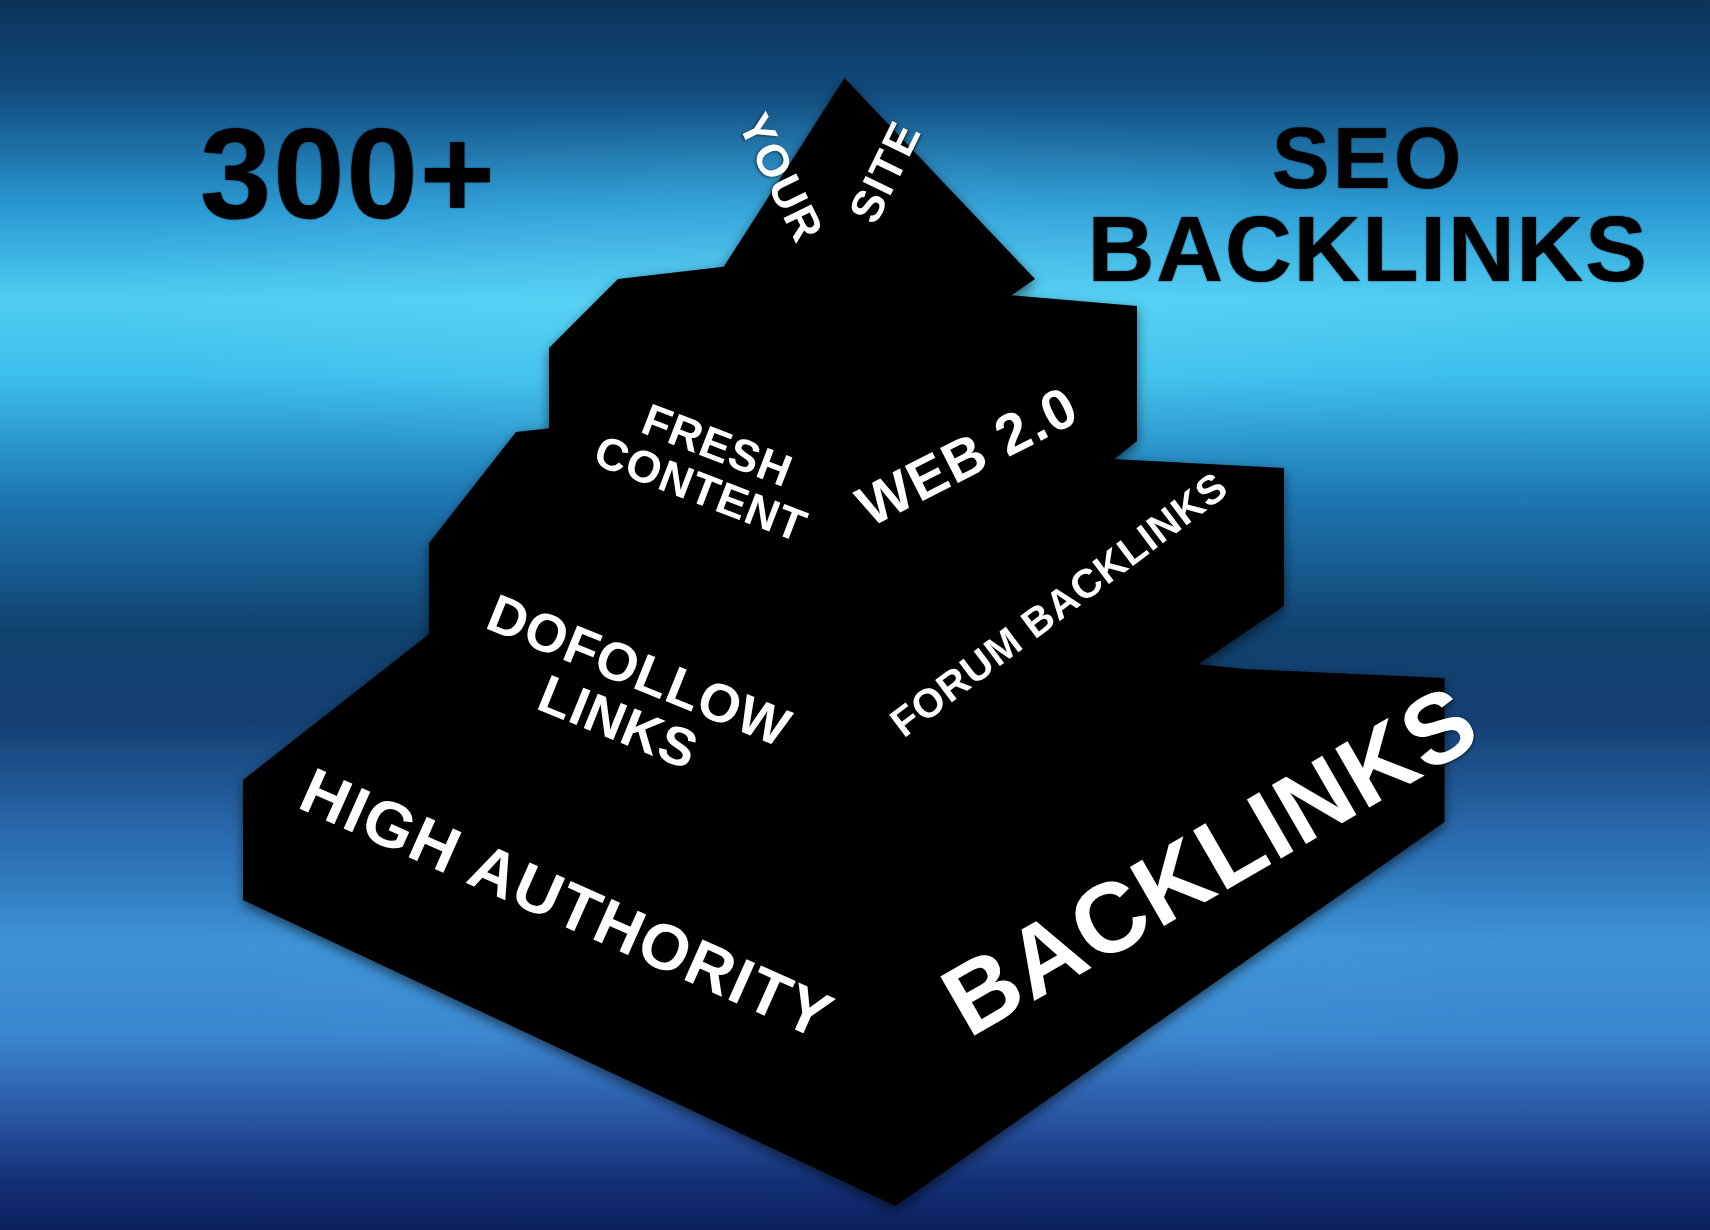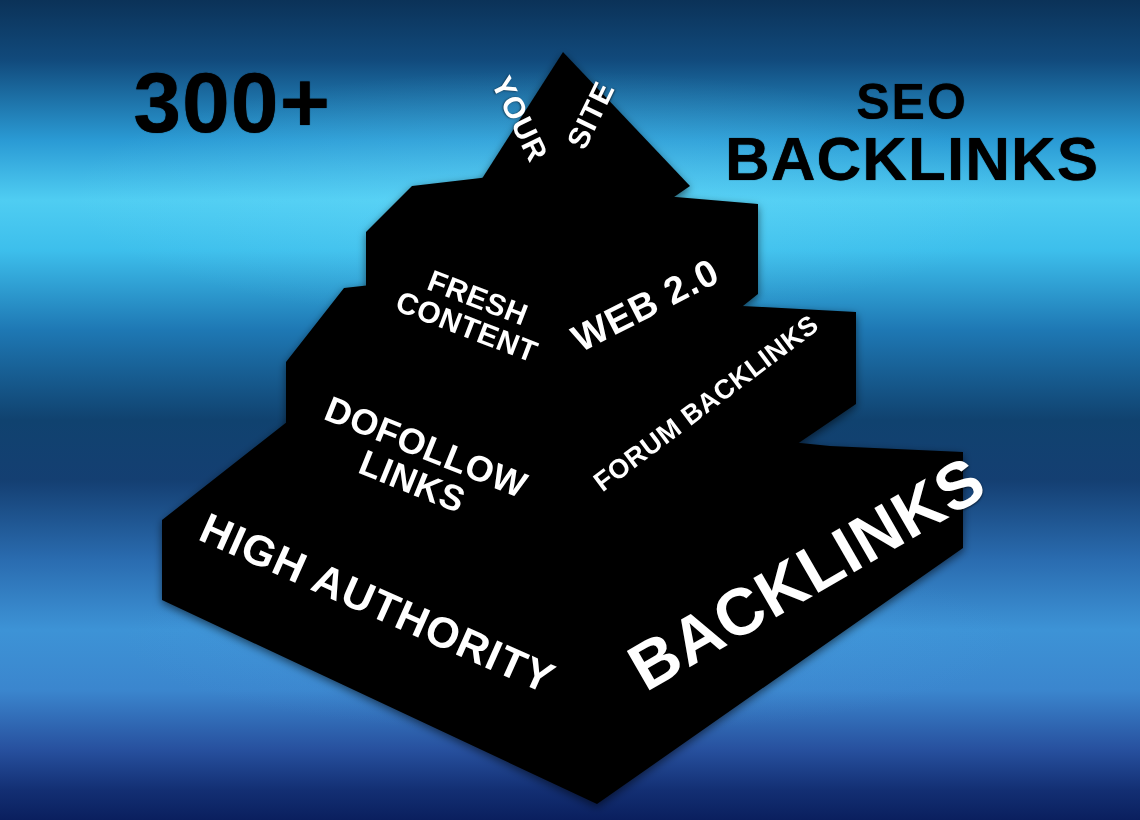--- a/index.html
+++ b/index.html
@@ -65,42 +65,42 @@
     color: #000;
     font-weight: 700;
     letter-spacing: 0.5px;
     line-height: 0.98;
     text-align: center;
     white-space: nowrap;
     text-shadow: 0 0 1px rgba(0,0,0,0.9);
   }
   #hl-left {
     left: 22px;
-    top: 60px;
+    top: 74px;
     width: 420px;
     text-align: center;
   }
   #hl-left .l1 {
     font-size: 86px;
     letter-spacing: 1px;
     display: block;
   }
   #hl-left .l2 {
     font-size: 74px;
     letter-spacing: 1px;
     display: block;
     margin-top: -6px;
   }
   #hl-right {
     right: 18px;
     top: 78px;
     width: 420px;
   }
   #hl-right .l1 {
-    font-size: 50px;
+    font-size: 58px;
     letter-spacing: 2px;
     display: block;
   }
   #hl-right .l2 {
     font-size: 62px;
     letter-spacing: 1px;
     display: block;
     margin-top: 2px;
   }
 

